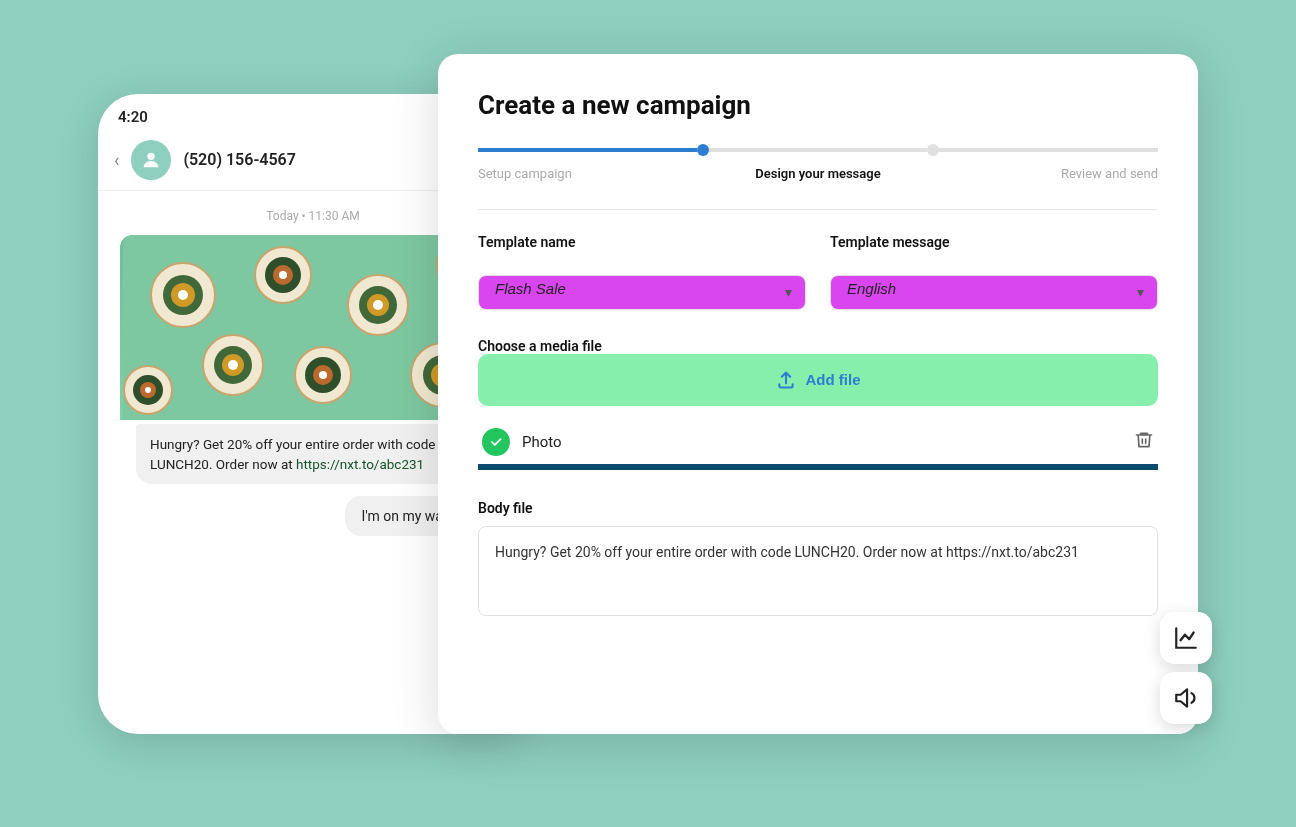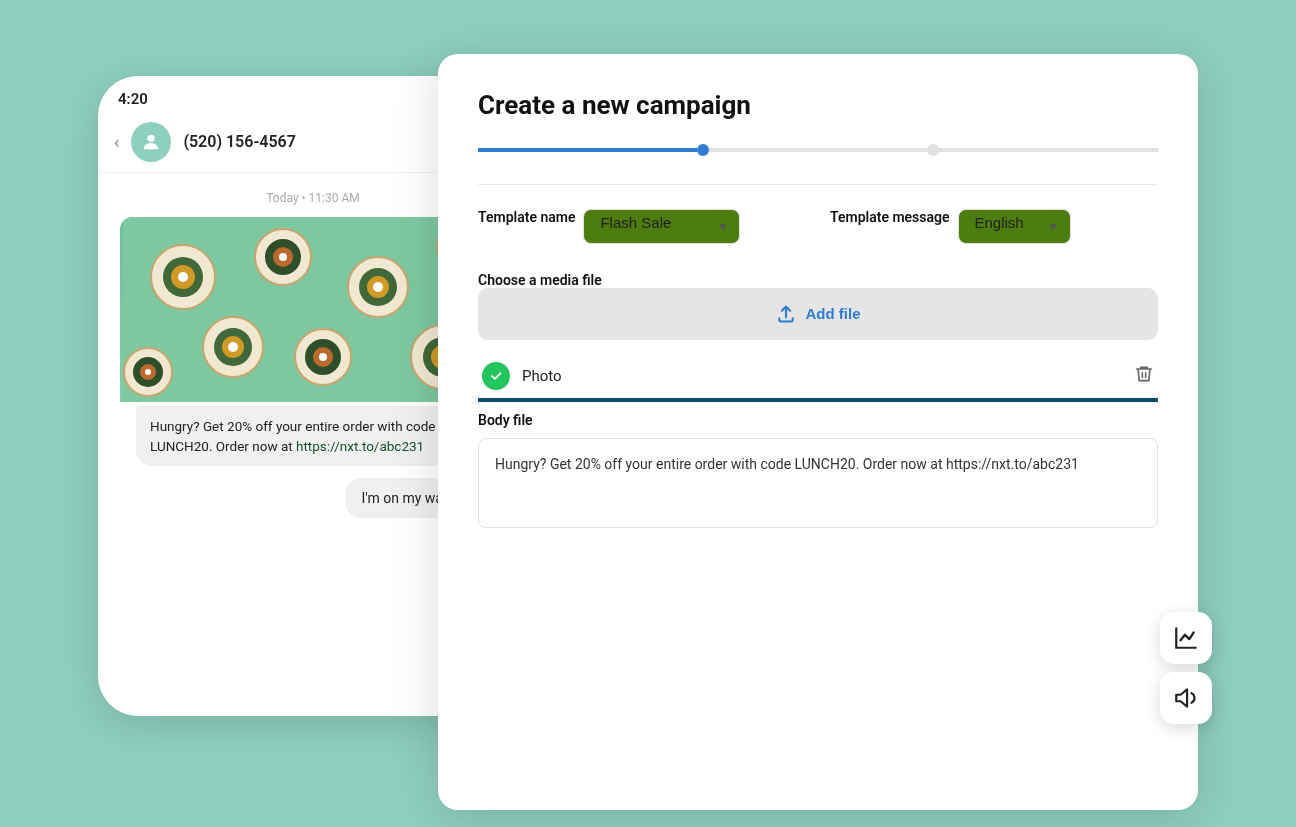--- a/index.html
+++ b/index.html
@@ -19,21 +19,21 @@
     .scene {
       position: relative;
       width: 1100px;
       height: 720px;
     }
 
     
     .phone {
       position: absolute;
       left: 0;
-      top: 22px;
+      top: 40px;
       width: 430px;
       height: 640px;
       background: #fff;
       border-radius: 40px;
       box-shadow: 0 8px 40px rgba(0,0,0,0.15);
       overflow: hidden;
       z-index: 1;
     }
 
     .phone-status-bar {
@@ -134,21 +134,21 @@
       align-items: center;
       gap: 8px;
     }
 
     
     .campaign-panel {
       position: absolute;
       right: 0;
       top: 0;
       width: 760px;
-      height: 756px;
+      height: 680px;
       background: #fff;
       border-radius: 20px;
       box-shadow: 0 8px 48px rgba(0,0,0,0.15);
       z-index: 2;
       padding: 36px 40px 30px;
       overflow: hidden;
     }
 
     .panel-title {
       font-size: 26px;
@@ -212,45 +212,46 @@
     
     .form-row {
       display: flex;
       gap: 24px;
       margin-bottom: 28px;
     }
 
     .form-group {
       flex: 1;
       display: flex;
-      flex-direction: row;
-      gap: 8px;
+      flex-direction: column;
+      gap: 25px;
     }
 
     .form-label {
       font-size: 14px;
       font-weight: 600;
       color: #111;
     }
 
     .select-wrapper {
       position: relative;
     }
 
     .select-wrapper select {
       width: 100%;
       padding: 4px 40px 12px 16px;
       border: 1.5px solid #e0e0e0;
       border-radius: 8px;
       font-size: 15px;
       color: #222;
       appearance: none;
-      background: #4d7c0f;
+      background: #d946ef;
       cursor: pointer;
       outline: none;
+      font-style: italic;
     }
 
     .select-chevron {
       position: absolute;
       right: 14px;
       top: 50%;
       transform: translateY(-50%);
       pointer-events: none;
       color: #555;
       font-size: 14px;
@@ -259,41 +260,41 @@
     .section-label {
       font-size: 14px;
       font-weight: 600;
       color: #111;
       margin-bottom: 0;
     }
 
     .add-file-btn {
       width: 100%;
       padding: 16px;
-      background: #e5e5e5;
+      background: #86efac;
       border: none;
       border-radius: 10px;
       display: flex;
       align-items: center;
       justify-content: center;
       gap: 10px;
       font-size: 15px;
       font-weight: 600;
       color: #2d7dd2;
       cursor: pointer;
       margin-bottom: 14px;
     }
 
     .file-row {
       display: flex;
       align-items: center;
       justify-content: space-between;
       padding: 8px 4px;
-      border-bottom: 4px solid #0c4a6e;
-      margin-bottom: 10px;
+      border-bottom: 6px solid #0c4a6e;
+      margin-bottom: 30px;
     }
 
     .file-info {
       display: flex;
       align-items: center;
       gap: 12px;
     }
 
     .check-circle {
       width: 28px;
@@ -498,20 +499,25 @@
 
         <div class="progress-segment" style="background:#2d7dd2; height:4px;"></div>
 
         <div class="progress-dot" style="background:#2d7dd2;"></div>
 
         <div class="progress-segment" style="background:#e0e0e0; height:4px;"></div>
 
         <div class="progress-dot" style="background:#e0e0e0;"></div>
         <div class="progress-segment" style="background:#e0e0e0; height:4px;"></div>
       </div>
+      <div class="progress-labels">
+        <span class="progress-label done">Setup campaign</span>
+        <span class="progress-label active">Design your message</span>
+        <span class="progress-label">Review and send</span>
+      </div>
     </div>
 
     <hr class="divider-line">
 
     
     <div class="form-row">
       <div class="form-group">
         <label class="form-label">Template name</label>
         <div class="select-wrapper">
           <select>

